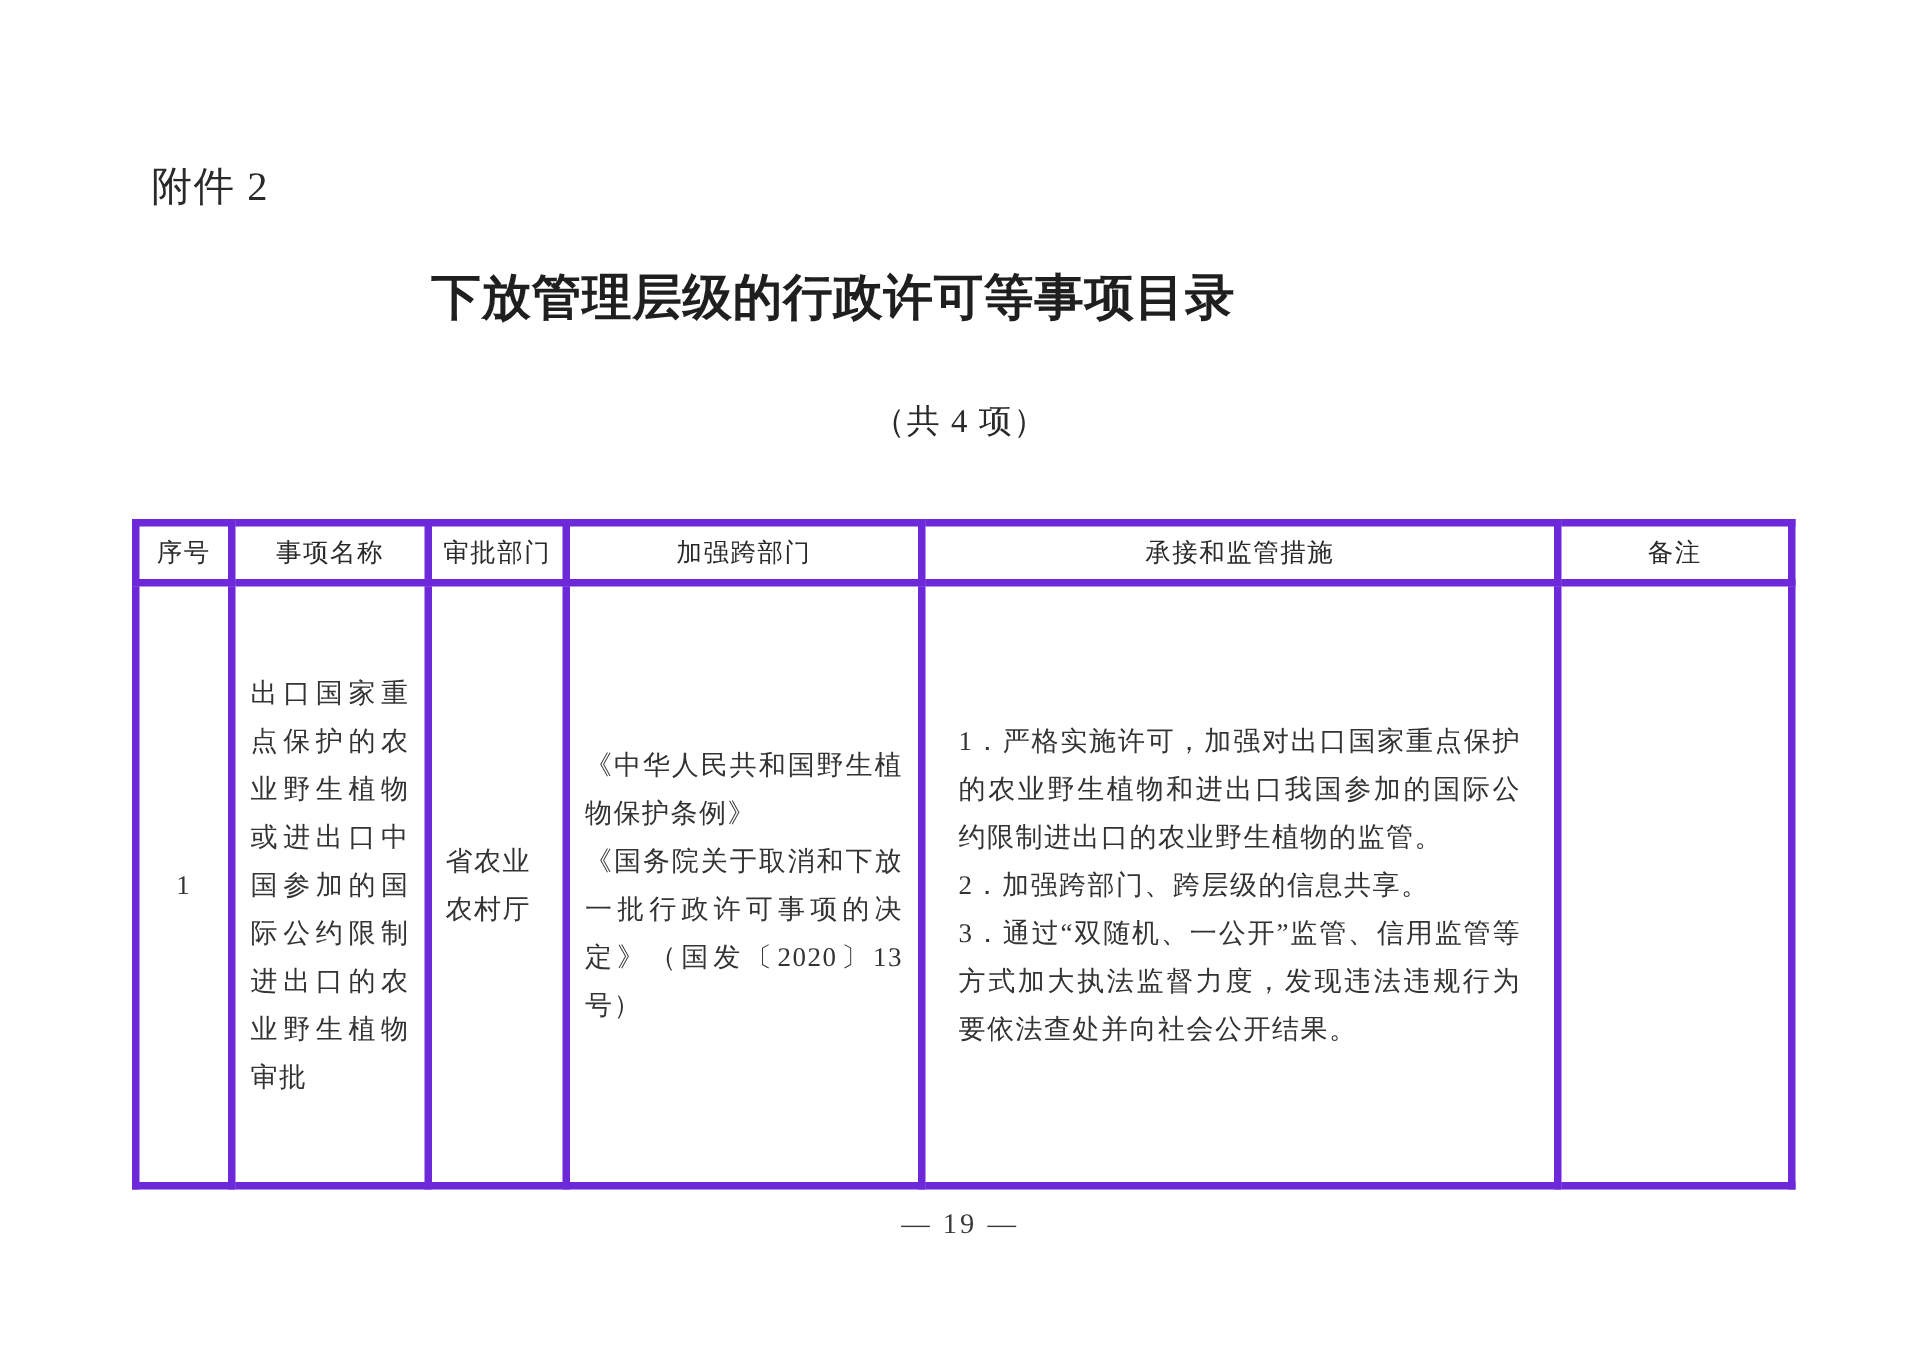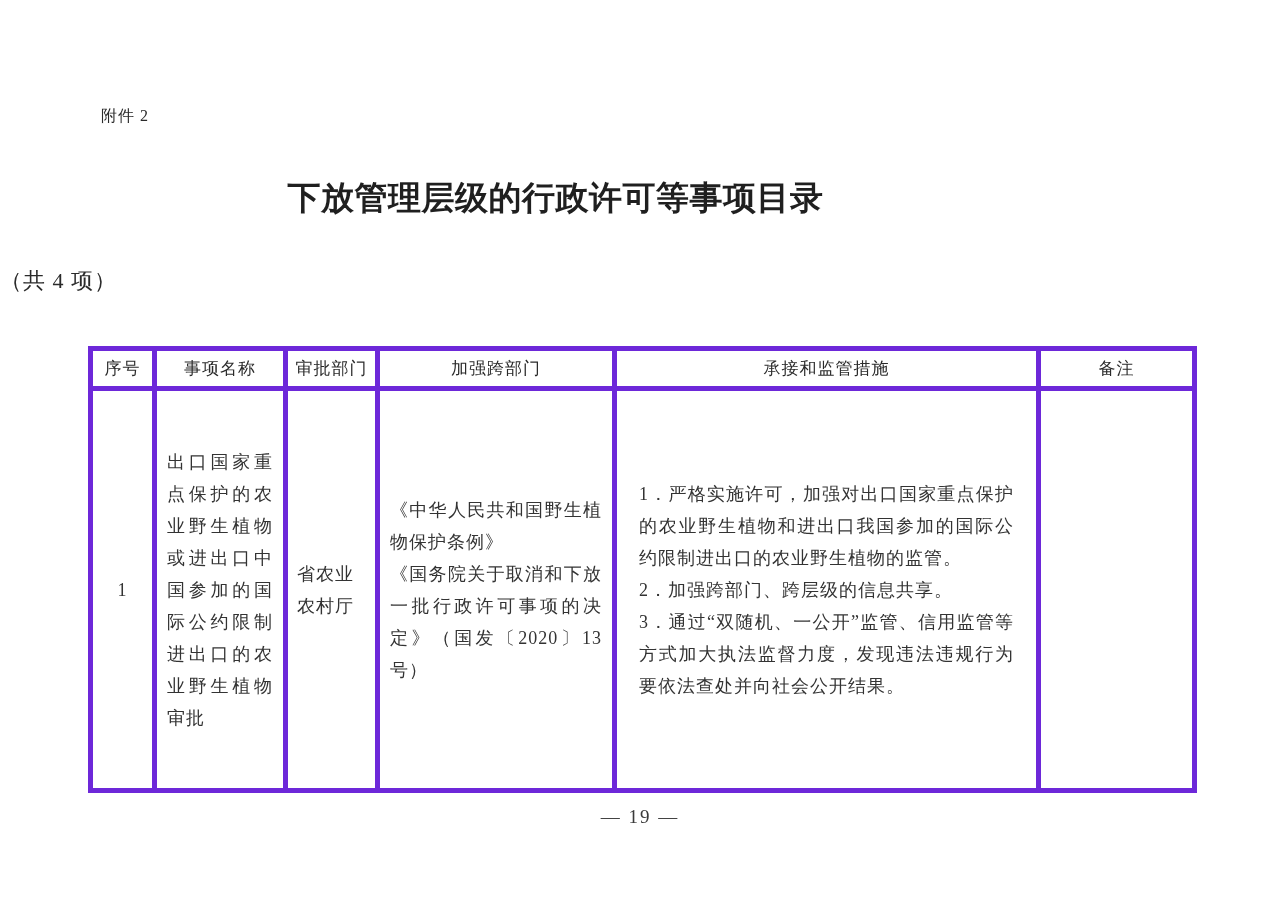--- a/index.html
+++ b/index.html
@@ -11,40 +11,40 @@
     overflow: hidden;
   }
   .page {
     position: relative;
     width: 1280px; height: 905px;
     background: #ffffff;
   }
   .attachment {
     position: absolute;
     left: 101px; top: 106px;
-    font-size: 16px;
+    font-size: 27px;
     letter-spacing: 1px;
     color: #2a2a2a;
   }
   .title {
     position: absolute;
     left: 0; top: 176px;
     width: 1111px;
     text-align: center;
     font-family: "Liberation Sans", sans-serif;
     font-size: 33px;
     font-weight: 700;
     letter-spacing: 0.5px;
     color: #1f1f1f;
   }
   .subtitle {
     position: absolute;
     left: 0; top: 266px;
     width: 1280px;
-    text-align: left;
+    text-align: center;
     font-size: 22px;
     letter-spacing: 1px;
     color: #2a2a2a;
   }
   table.catalog {
     position: absolute;
     left: 88px; top: 346px;
     width: 1104px;
     border-collapse: collapse;
     table-layout: fixed;

